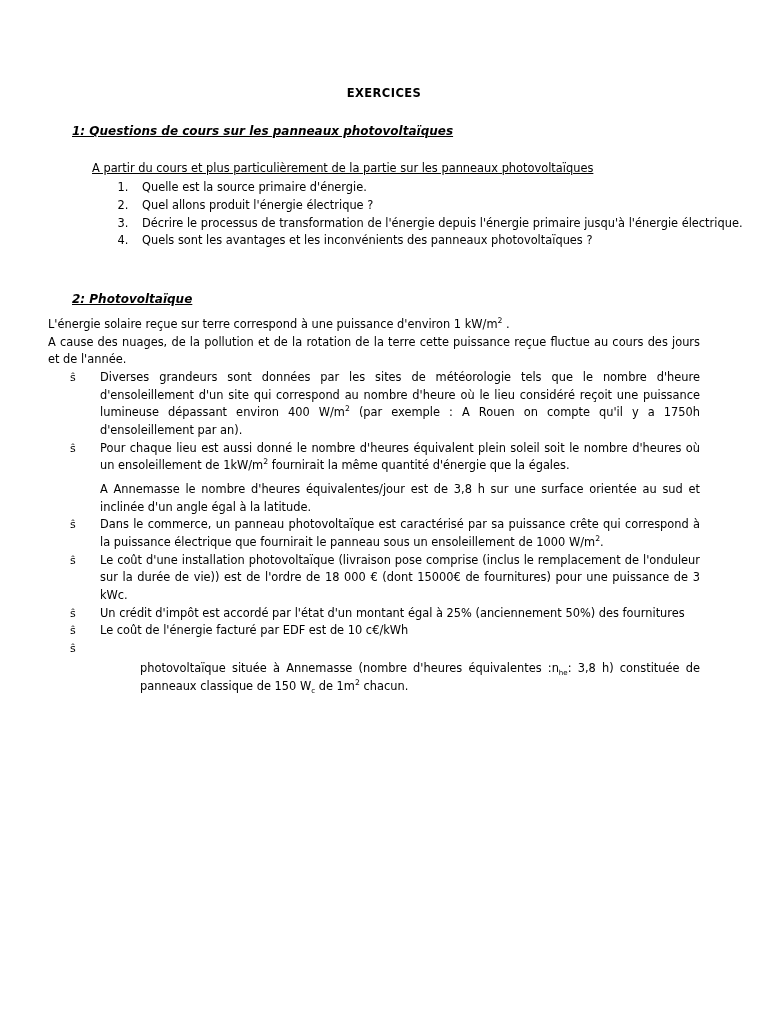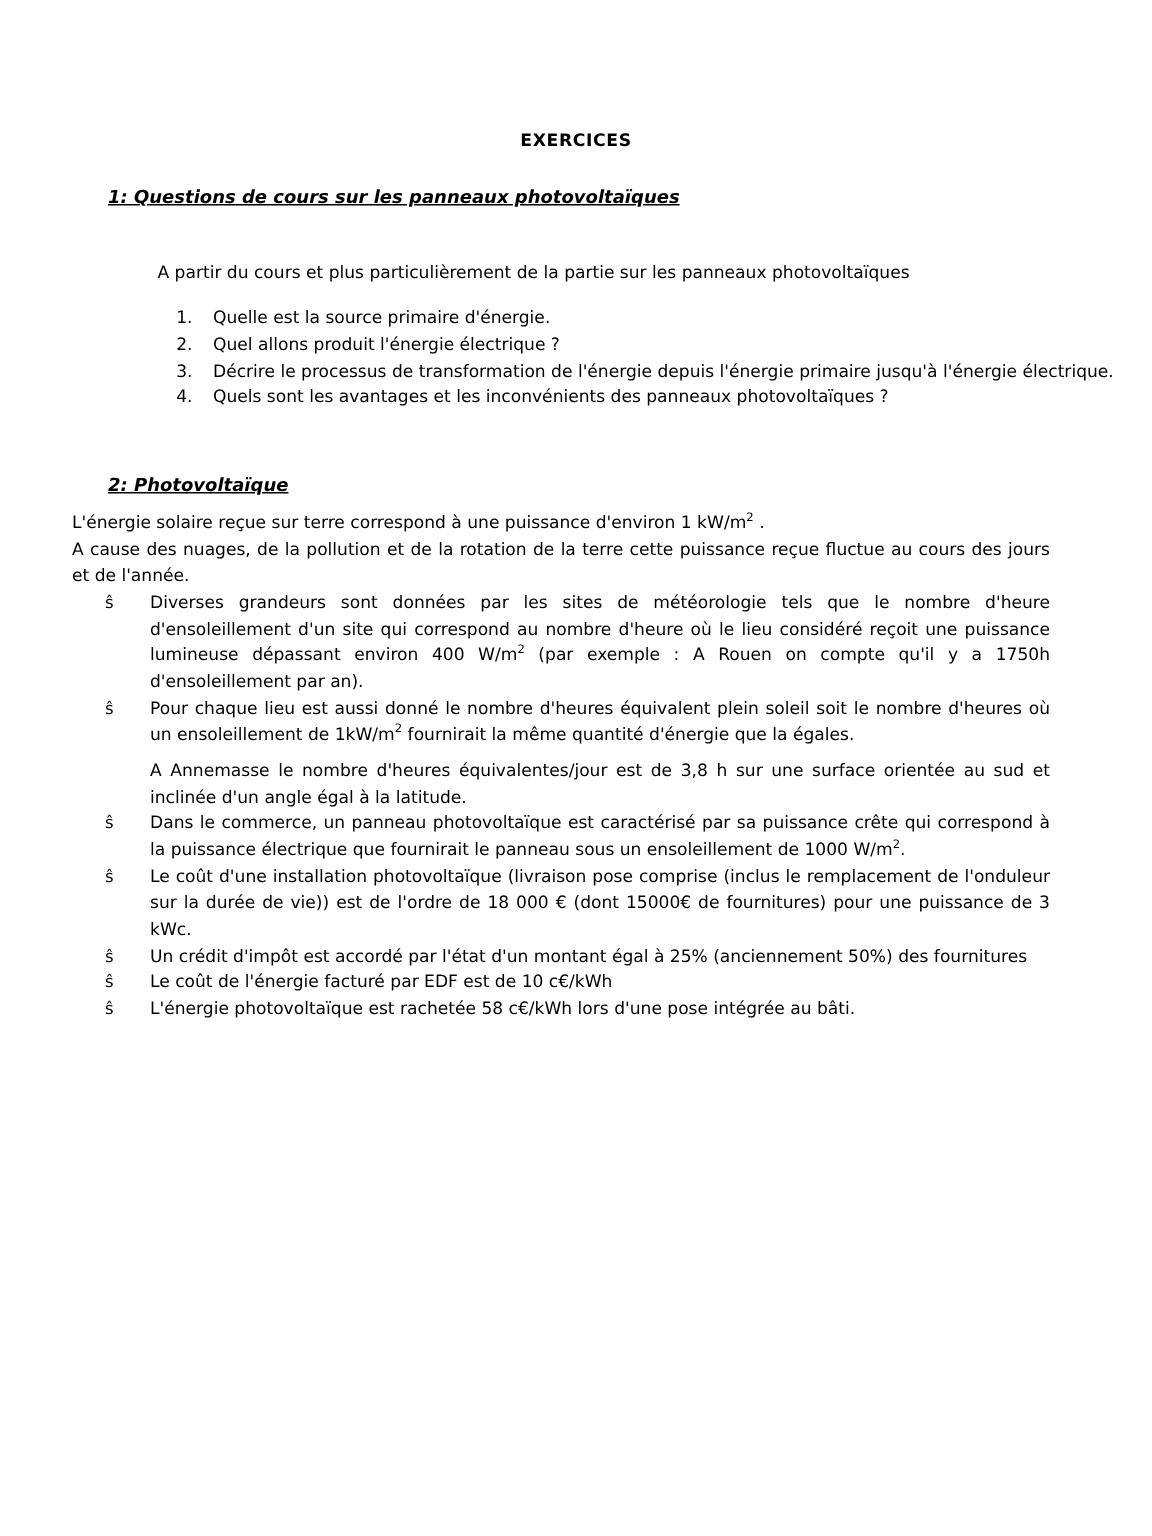--- a/index.html
+++ b/index.html
@@ -41,21 +41,22 @@
     margin: 0;
     padding-left: 72px;
   }
   #sec1-heading { padding-top: 24px; }
   #sec2-heading { padding-top: 0; }
 
   
   .para {
     font-size: 11.4px;
     line-height: 1.52;
-    margin: 13px;
+    margin: 0;
+    text-decoration: underline;
   }
   .intro {
     padding-left: 92px;
     padding-right: 70px;
     padding-top: 22px;
   }
 
   ol.questions {
     margin: 2px 0 0 0;
     padding-left: 132px;
@@ -210,21 +211,21 @@
         <span>Un crédit d'impôt est accordé par l'état d'un montant égal à 25% (anciennement 50%) des fournitures</span>
       </li>
 
       <li>
         <span class="bullet">ŝ</span>
         <span>Le coût de l'énergie facturé par EDF est de 10 c€/kWh</span>
       </li>
 
       <li>
         <span class="bullet">ŝ</span>
-        <span>L'énergie photovoltaïque est rachetée 58 c€/kWh lors d'une pose intégrée au bâti.</span>
       </li>
     </ul>
   </div>
 
   <div class="closing">
+    <span class="ind"><span>photovoltaïque située à Annemasse (nombre d'heures équivalentes :n</span><sub>he</sub><span>: 3,8 h) constituée de panneaux classique de 150 W</span><sub>c</sub><span> de 1m</span><sup>2</sup><span> chacun.</span></span>
   </div>
 
 </div>
 
 </body></html>

